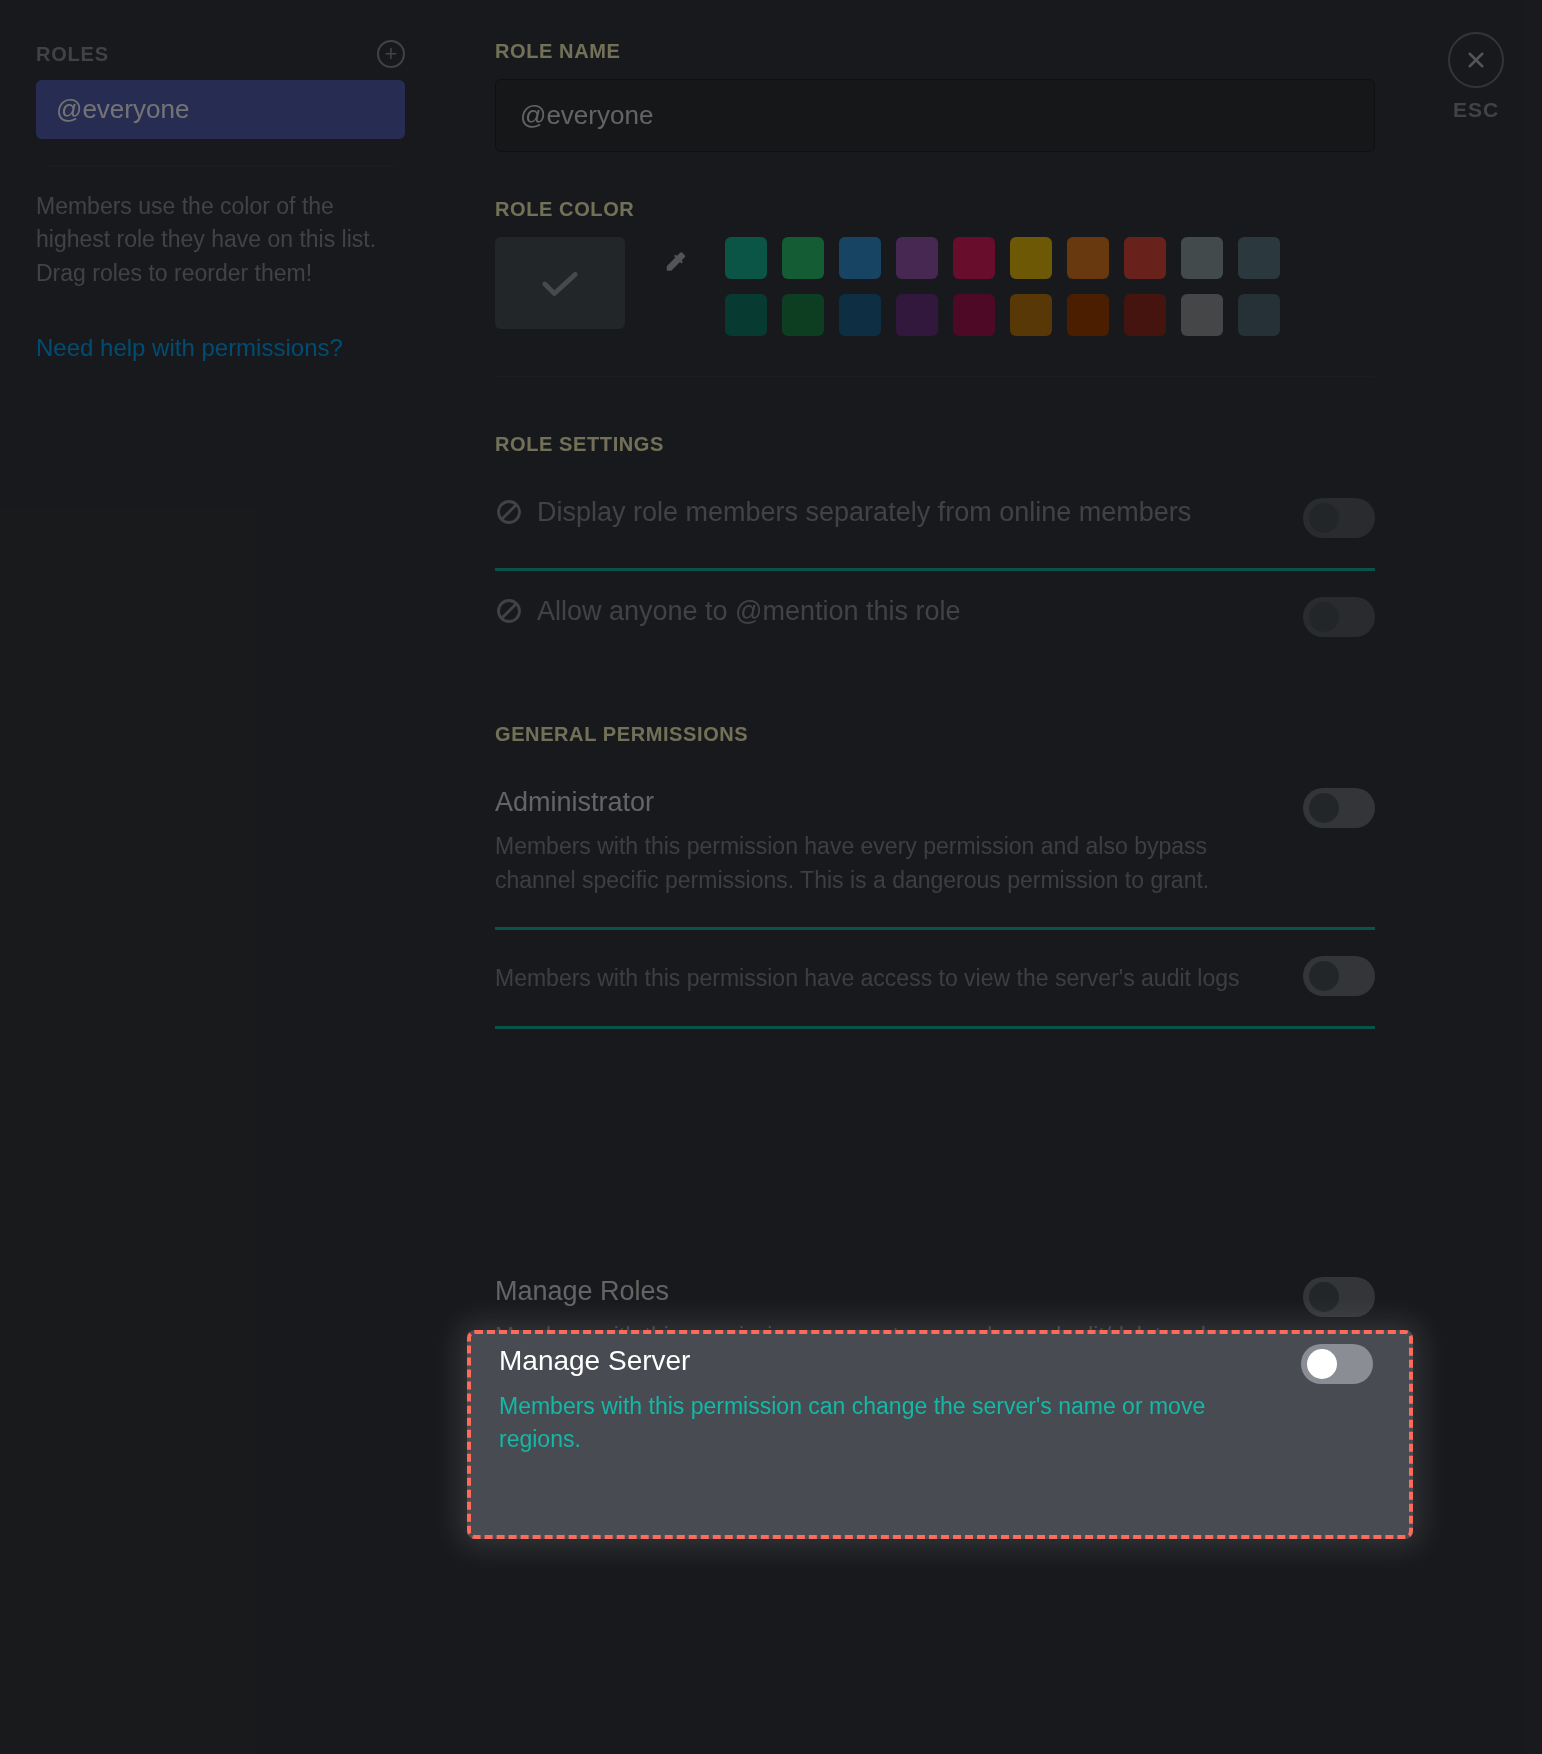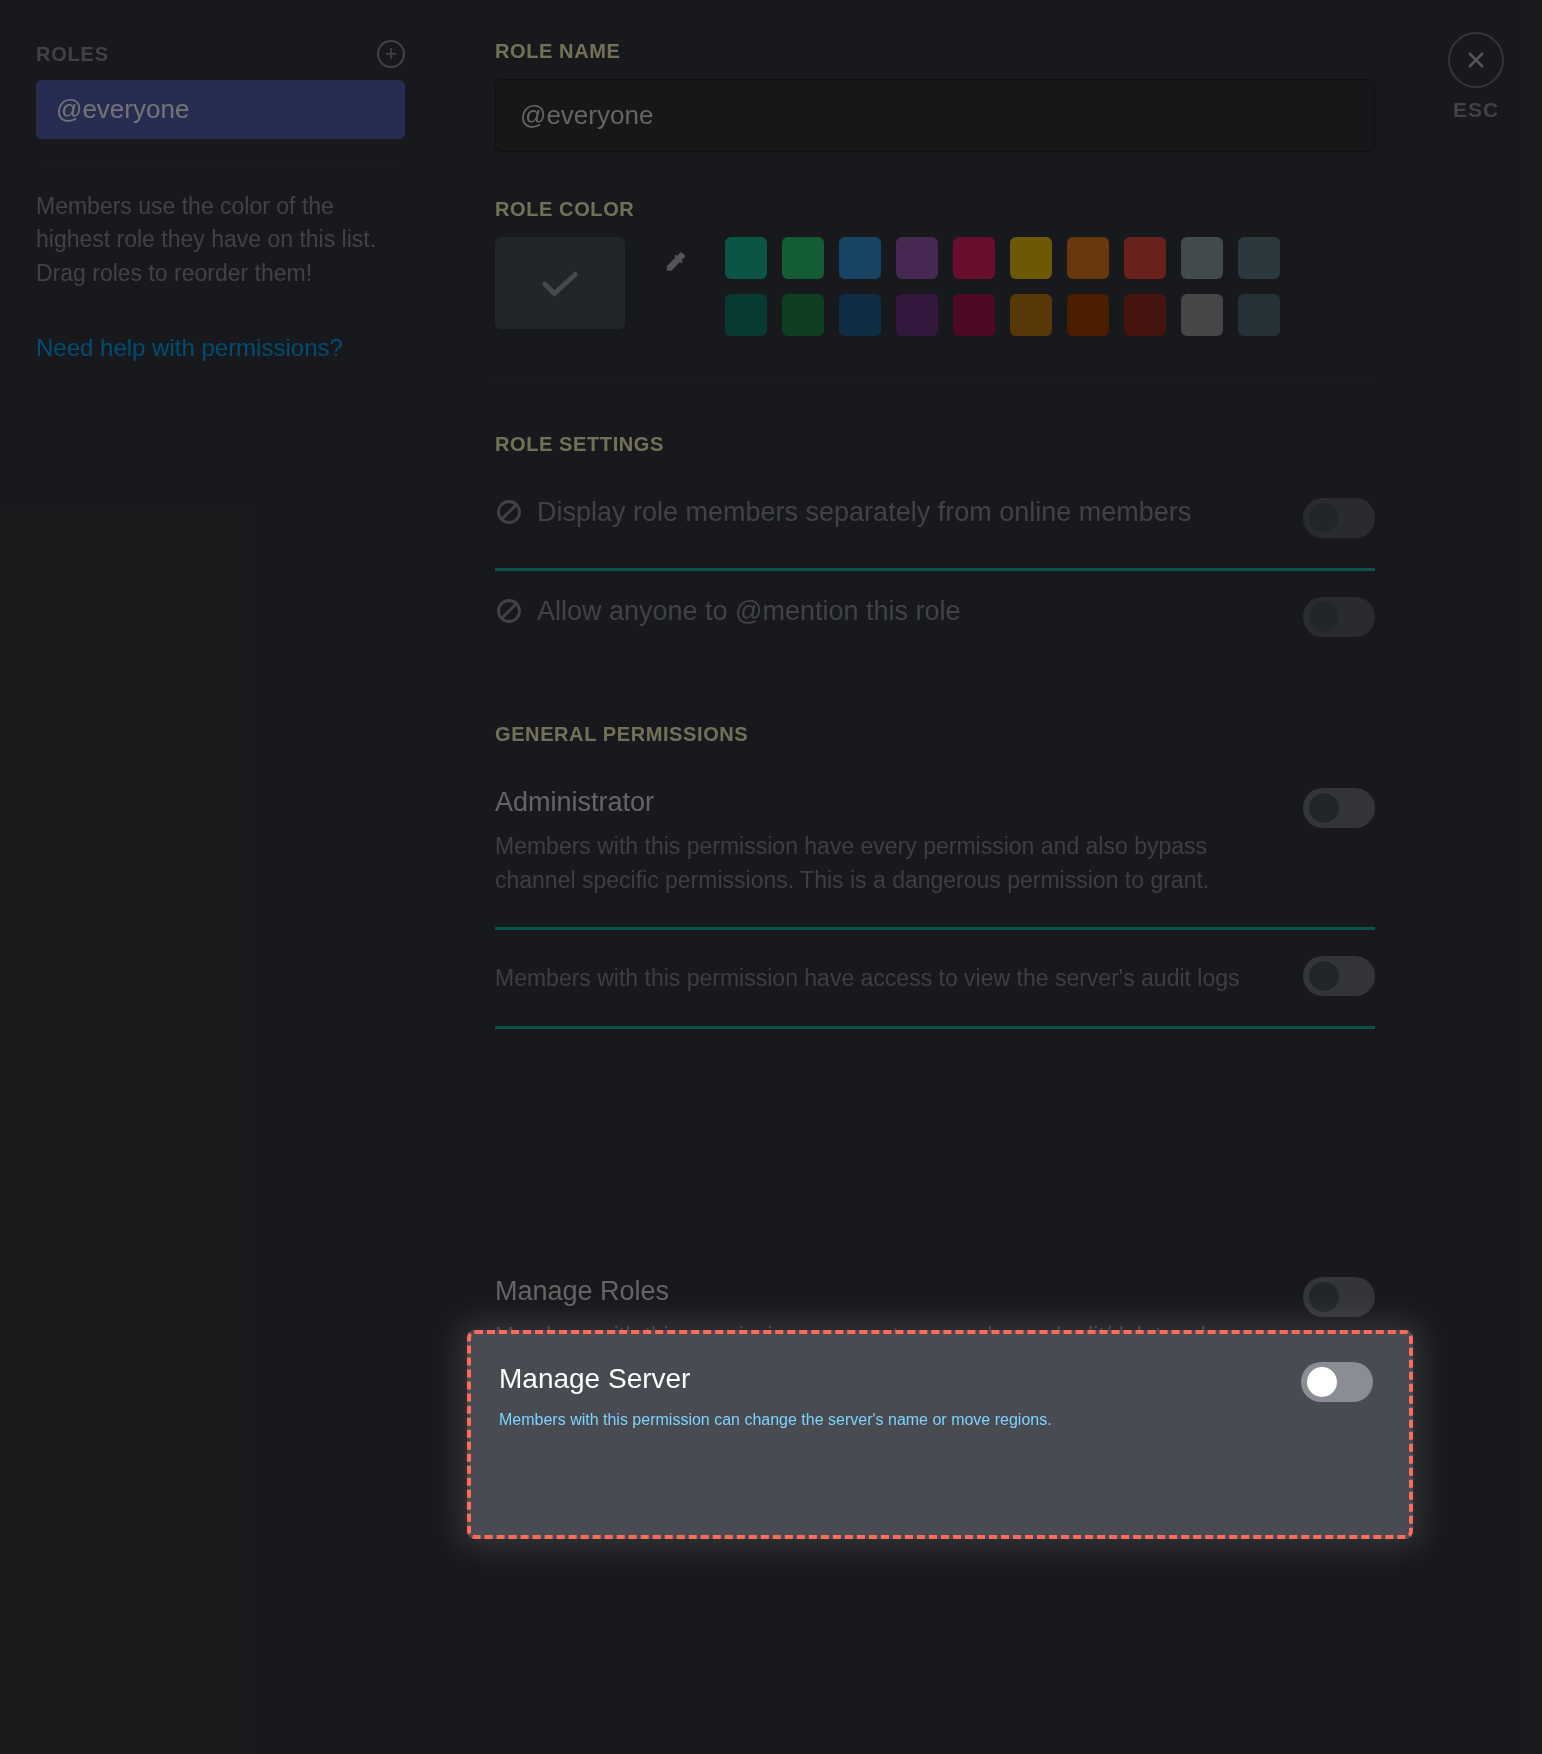--- a/index.html
+++ b/index.html
@@ -151,27 +151,27 @@
 
   
   .highlight-box {
     position: absolute;
     left: 467px; top: 1330px;
     width: 946px; height: 209px;
     z-index: 10;
     border: 4px dashed #ff6b5b;
     border-radius: 8px;
     background: #484b52;
-    padding: 26px 36px 24px 28px;
+    padding: 8px 36px 24px 28px;
     box-shadow: 0 0 30px 8px rgba(255,255,255,0.12);
     display: flex; align-items: flex-start; gap: 20px;
   }
   .highlight-box .setting-left { flex: 1; }
   .highlight-box .setting-title { color: #ffffff; font-size: 28px; }
-  .highlight-box .setting-desc { color: #7dd3fc; font-size: 16px; }
+  .highlight-box .setting-desc { color: #14b8a6; font-size: 23px; }
   .highlight-box .toggle { background: #8a8d93; margin-top: 2px; }
   .highlight-box .toggle-knob { background: #ffffff; }
   .spacer-mserver { height: 222px; }
 </style>
 </head>
 <body>
 
 <div class="wrap">
 
   <aside class="sidebar">

